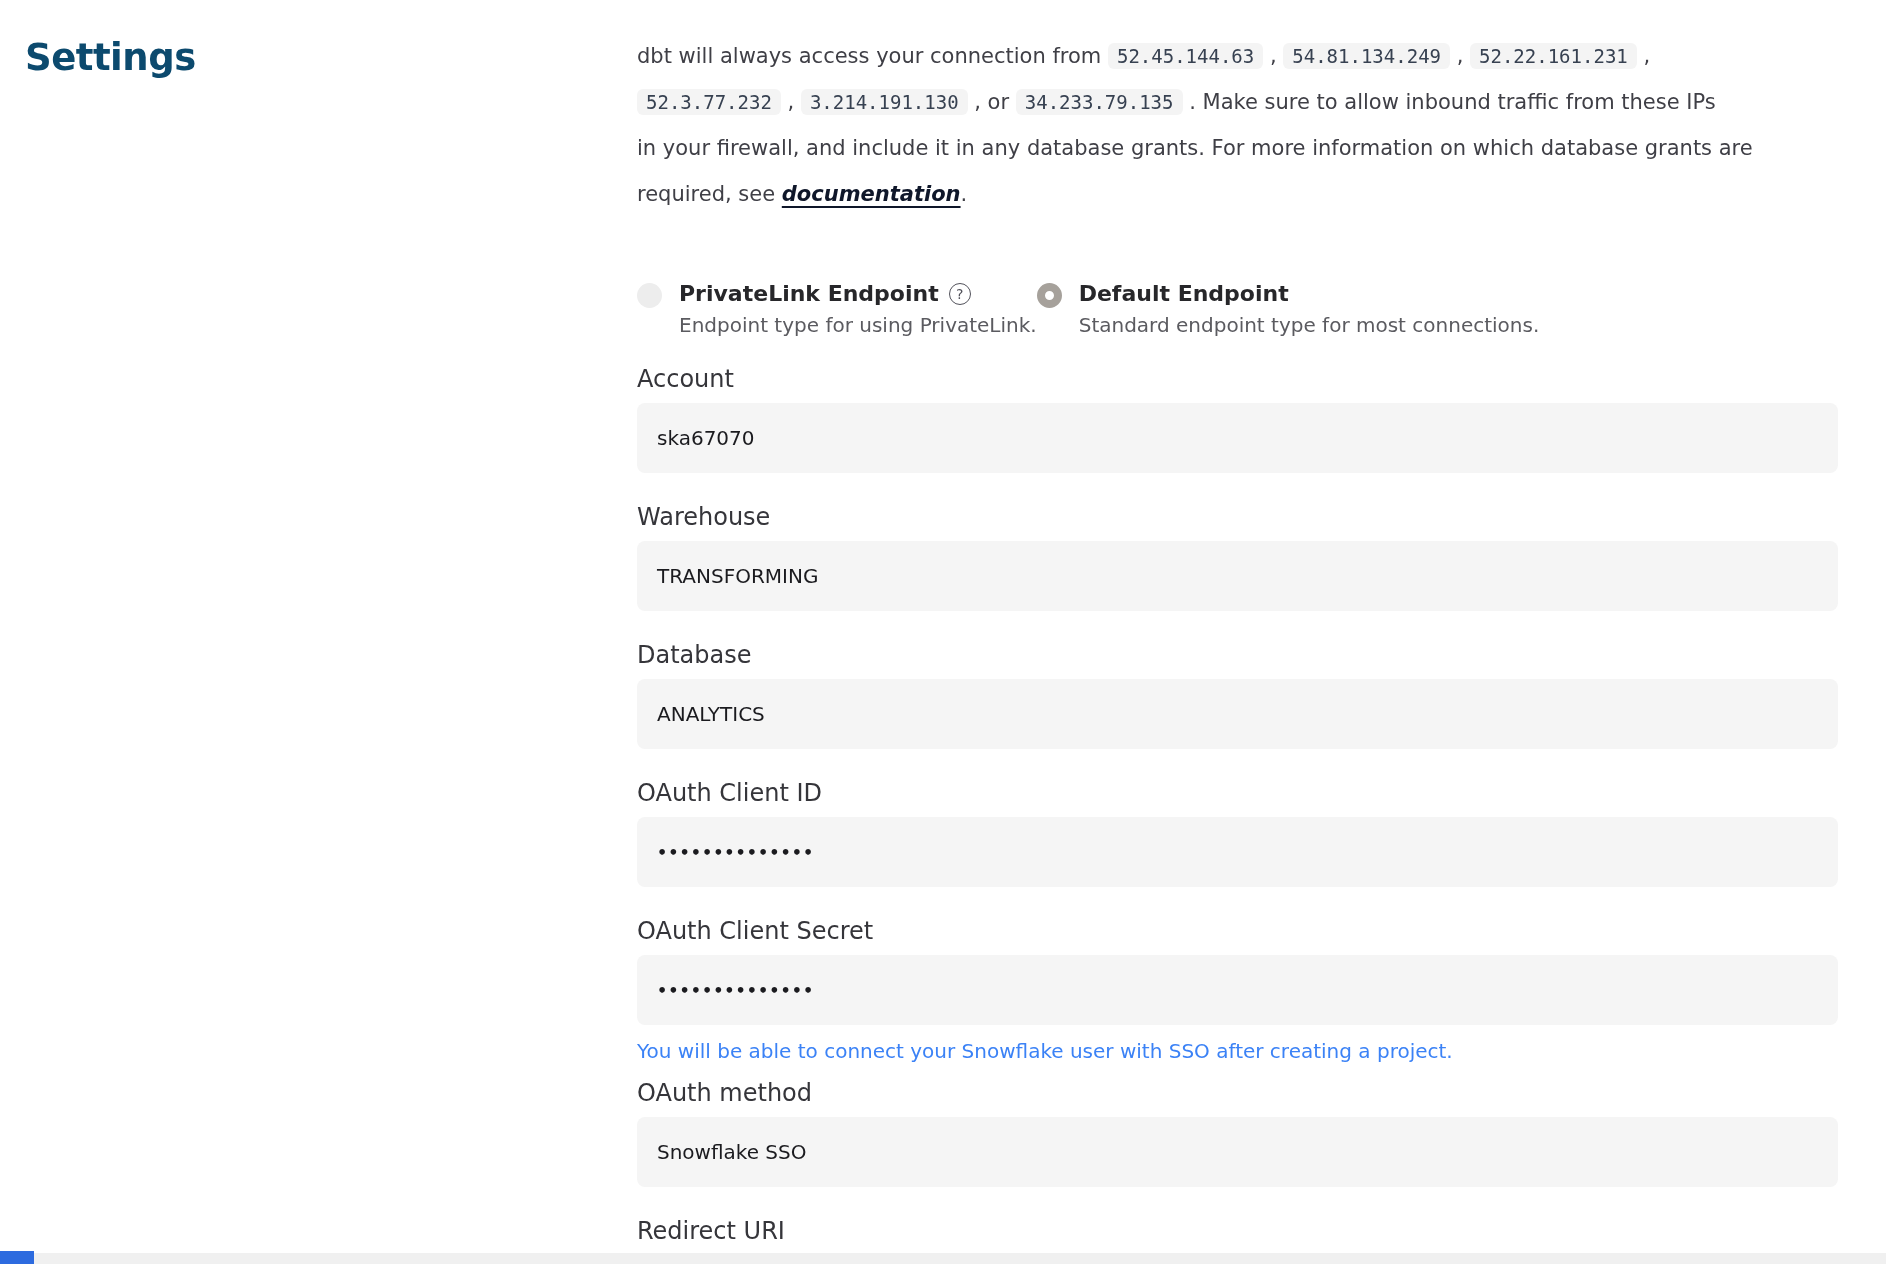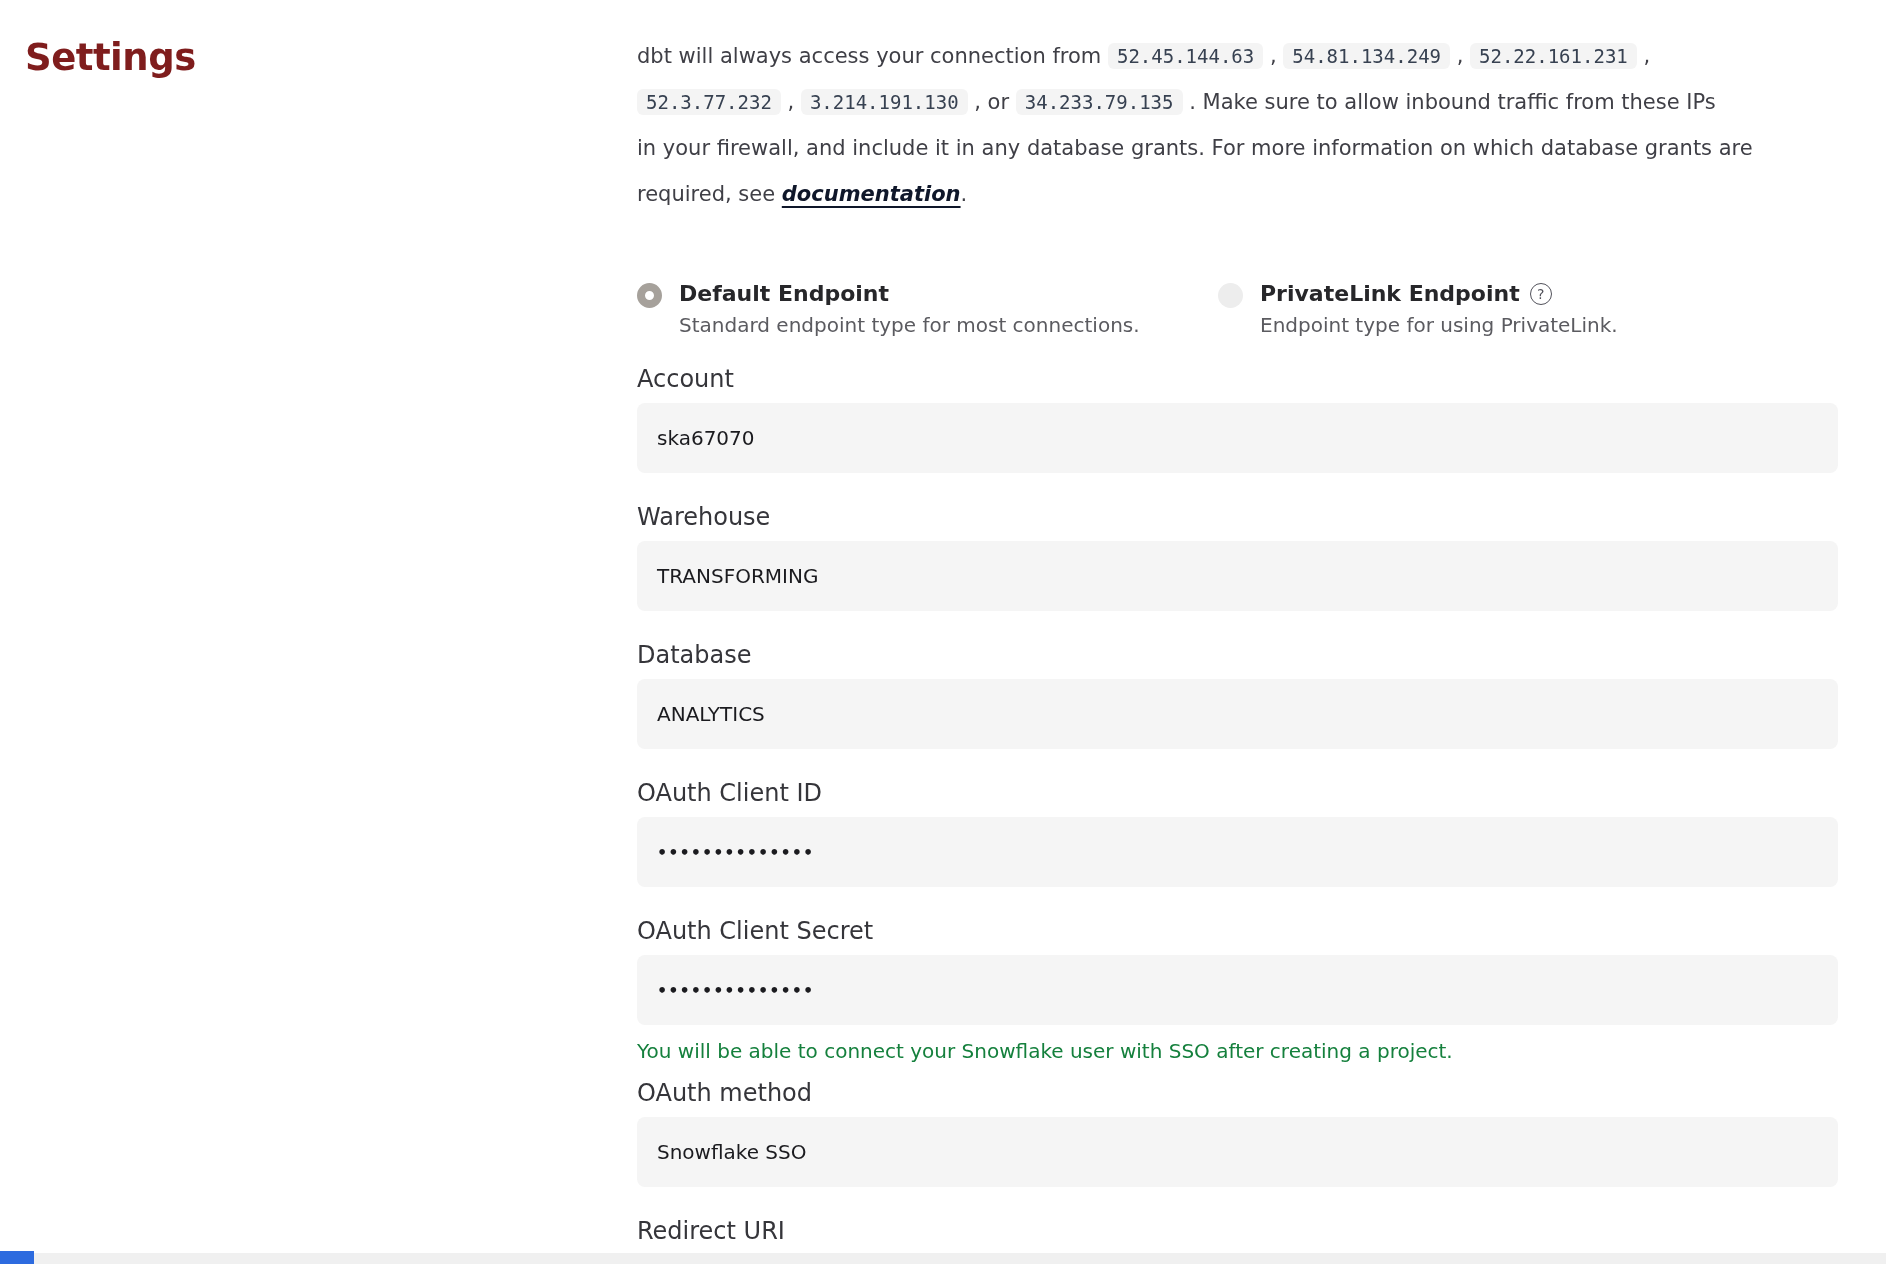--- a/index.html
+++ b/index.html
@@ -11,21 +11,21 @@
     overflow: hidden;
     color: #18181b;
   }
   .settings-title {
     position: absolute;
     left: 25px;
     top: 36px;
     font-size: 37px;
     font-weight: 700;
     letter-spacing: -0.5px;
-    color: #7f1d1d;
+    color: #0c4a6e;
   }
   .main {
     position: absolute;
     left: 637px;
     top: 33px;
     width: 1201px;
   }
   .intro {
     font-size: 21px;
     line-height: 46px;
@@ -108,21 +108,21 @@
   .text-input .value { white-space: nowrap; }
   .password-dots {
     font-size: 16px;
     letter-spacing: 1px;
     font-weight: 700;
     color: #1b1b1f;
   }
   .helper-text {
     margin-top: 14px;
     font-size: 20px;
-    color: #15803d;
+    color: #3b82f6;
   }
   .field-group--after-helper { margin-top: 16px; }
   .copy-button {
     margin-left: auto;
     display: flex;
     align-items: center;
     gap: 13px;
     background: none;
     border: none;
     cursor: pointer;
@@ -151,35 +151,35 @@
 </head>
 <body>
 
 <h1 class="settings-title">Settings</h1>
 
 <div class="main">
 
   <p class="intro"><span>dbt will always access your connection from </span><span class="chip">52.45.144.63</span><span> , </span><span class="chip">54.81.134.249</span><span> , </span><span class="chip">52.22.161.231</span><span> , </span><br><span class="chip">52.3.77.232</span><span> , </span><span class="chip">3.214.191.130</span><span> , or </span><span class="chip">34.233.79.135</span><span> . Make sure to allow inbound traffic from these IPs </span><br><span>in your firewall, and include it in any database grants. For more information on which database grants are </span><br><span>required, see </span><a class="doc-link" href="#">documentation</a><span>.</span></p>
 
   <div class="endpoint-row">
-    <div class="option option--default">
-      <span class="radio radio--selected"></span>
-      <div>
-        <div class="option-title">Default Endpoint</div>
-        <div class="option-desc">Standard endpoint type for most connections.</div>
-      </div>
-    </div>
     <div class="option">
       <span class="radio radio--unselected"></span>
       <div>
         <div class="option-title">
           <span>PrivateLink Endpoint</span>
           <span class="help-icon">?</span>
         </div>
         <div class="option-desc">Endpoint type for using PrivateLink.</div>
+      </div>
+    </div>
+    <div class="option option--default">
+      <span class="radio radio--selected"></span>
+      <div>
+        <div class="option-title">Default Endpoint</div>
+        <div class="option-desc">Standard endpoint type for most connections.</div>
       </div>
     </div>
   </div>
 
   <div class="form">
 
     <div class="field-group">
       <div class="field-label">Account</div>
       <div class="text-input">
         <span class="value">ska67070</span>

